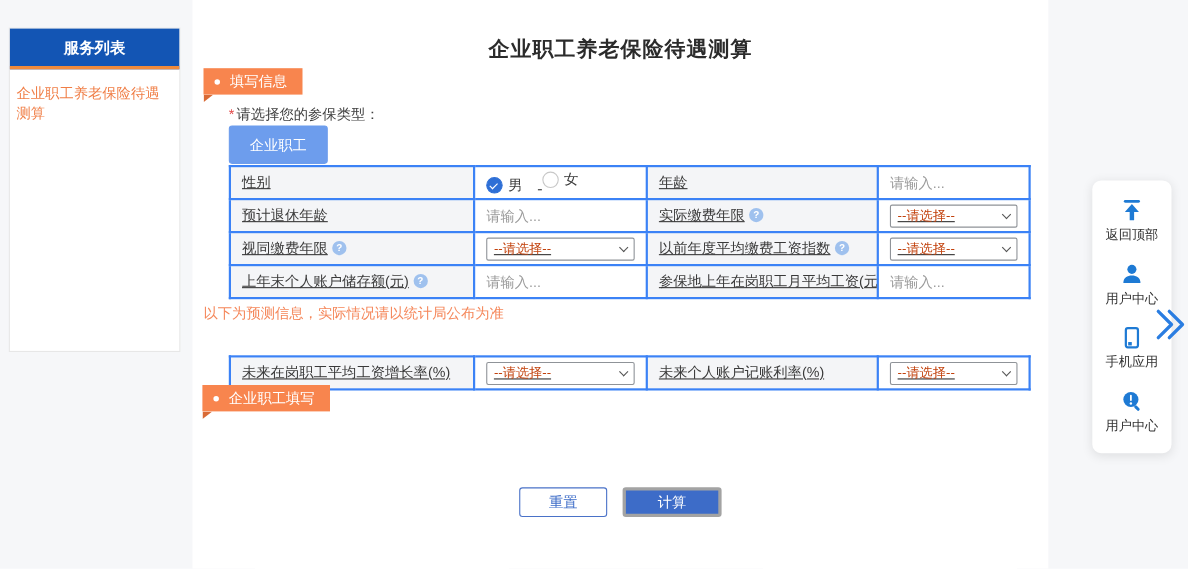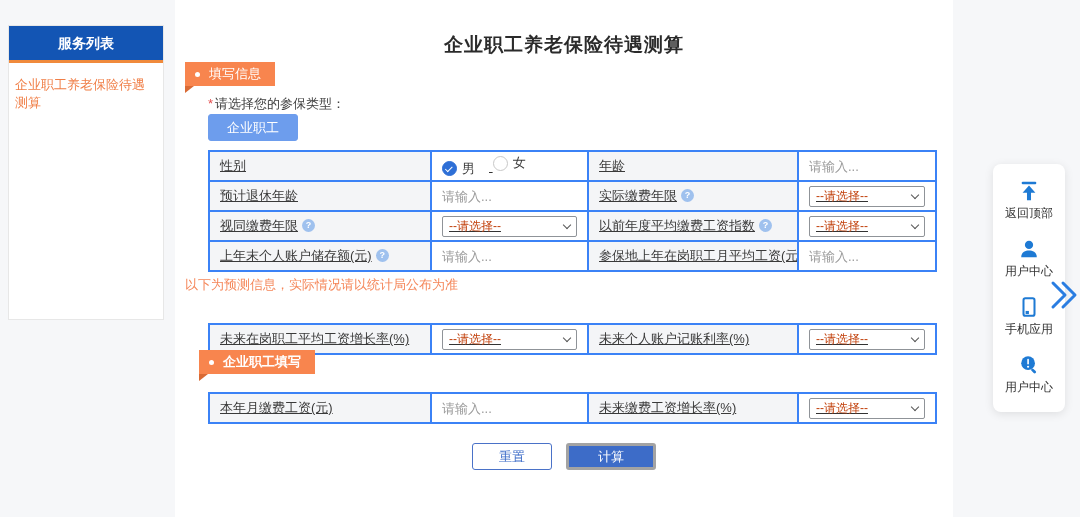--- a/index.html
+++ b/index.html
@@ -22,27 +22,27 @@
   .main { position:absolute; left:175px; top:0; width:778px; height:517px; background:#fff; }
   .page-title { position:absolute; top:32px; left:0; width:100%; text-align:center;
     font-size:19px; font-weight:bold; color:#2b2b2b; letter-spacing:1px; }
 
   .badge { position:absolute; height:24px; background:#f8854e; color:#fff; font-size:13px;
     padding:0 14px 0 10px; display:flex; align-items:center; }
   .badge .dot { width:5px; height:5px; border-radius:50%; background:#fff; margin-right:9px; }
   .badge .tail { position:absolute; left:0; bottom:-7px; width:9px; height:7px;
     background:#d96a35; clip-path:polygon(0 0,100% 0,0 100%); }
   .b1 { left:10px; top:62px; }
-  .b2 { left:24px; top:350px;font-weight:bold; }
+  .b2 { left:9px; top:350px; }
 
   .req { position:absolute; left:33px; top:95px; font-size:13px; color:#404040; }
   .req .star { color:#e34d4d; margin-right:2px; }
 
   .type-btns { position:absolute; left:33px; top:114px; display:flex; gap:13px; }
-  .tb { height:27px; min-width:80px; padding:0 18px; font-size:13px; border-radius:3px;
+  .tb { height:35px; min-width:80px; padding:0 18px; font-size:13px; border-radius:3px;
     border:1px solid #a9c6f0; background:#fff; color:#6d9ded; font-family:inherit; cursor:pointer; }
   .tb.selected { background:#6d9ded; color:#fff; border-color:#6d9ded; }
 
   table.ft { position:absolute; left:33px; width:727px; border-collapse:collapse;
     table-layout:fixed; font-size:13px; }
   .t1 { top:150px; } .t2 { top:300px;margin-top:23px; } .t3 { top:392px; }
   .ft td { border:2px solid #3b82f6; height:30px; padding:0 10px; overflow:hidden; white-space:nowrap;text-decoration:underline; }
   td.lbl { background:#f4f5f7; color:#3a3a3a; }
   td.fld { background:#fff; }
 
@@ -197,41 +197,20 @@
     </tr>
   </tbody>
     </table>
 
   <div class="badge b2">
     <span class="dot"></span>
     <span>企业职工填写</span>
     <span class="tail"></span>
   </div>
 
-  <table class="ft t3">
-    <colgroup>
-        <col style="width:222px">
-        <col style="width:157px">
-        <col style="width:210px">
-        <col style="width:138px">
-      </colgroup>
-    <tbody>
-        <tr>
-      <td class="lbl"><span>本年月缴费工资(元)</span></td>
-      <td class="fld"><input class="tin" placeholder="请输入..." style=""></td>
-      <td class="lbl"><span>未来缴费工资增长率(%)</span></td>
-      <td class="fld">
-        <div class="select">
-              <span>--请选择--</span>
-              <i class="chev"></i>
-            </div>
-      </td>
-    </tr>
-  </tbody>
-    </table>
 
   <div class="actions">
     <button class="btn btn-reset">重置</button>
     <button class="btn btn-calc">计算</button>
   </div>
 </main>
 
 <div class="float">
   <div class="fitem">
     <svg width="22" height="22" viewBox="0 0 24 24">

